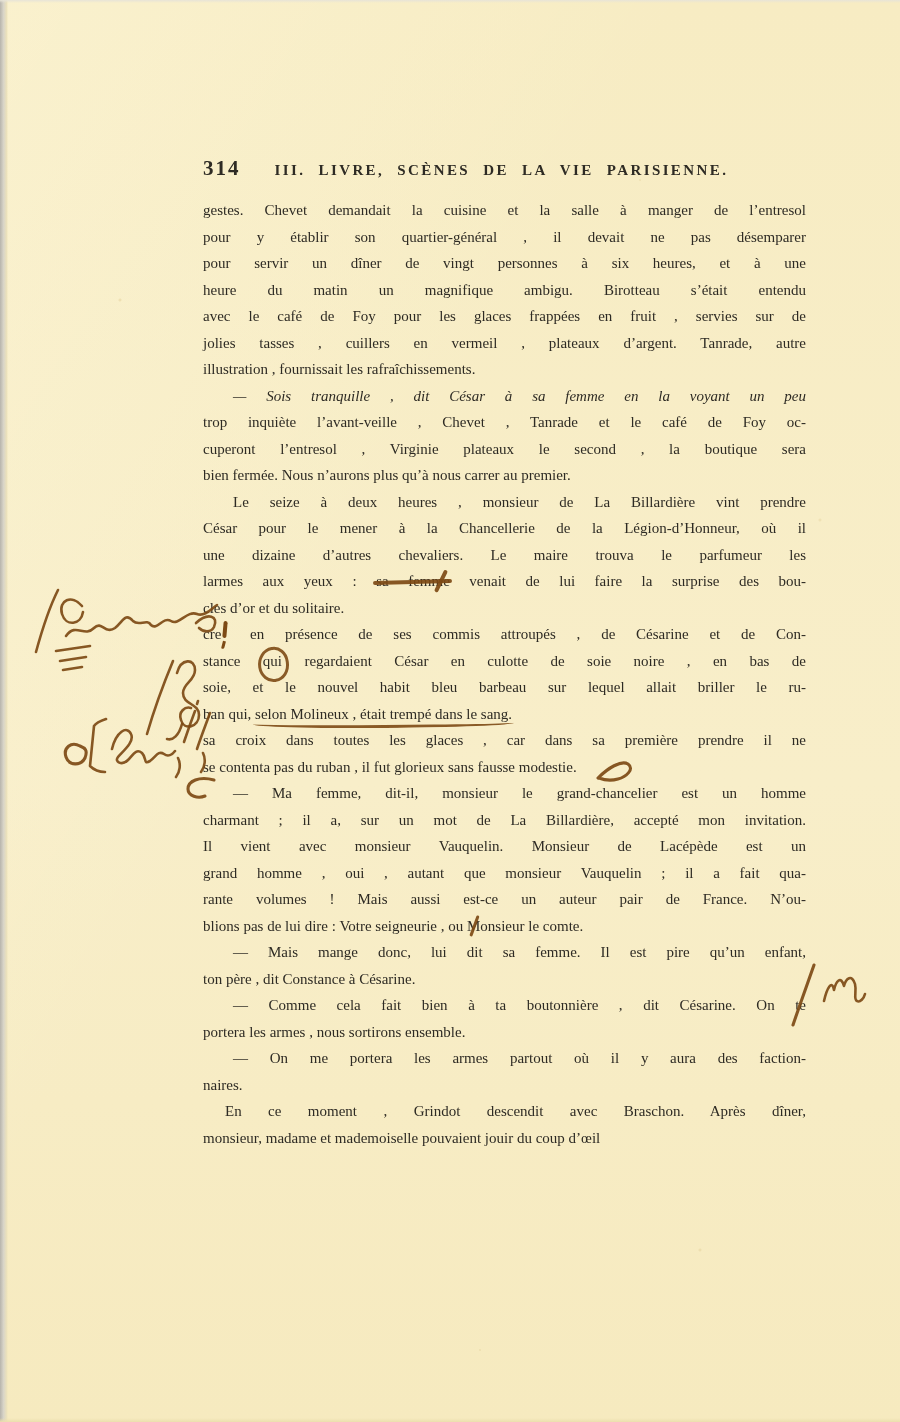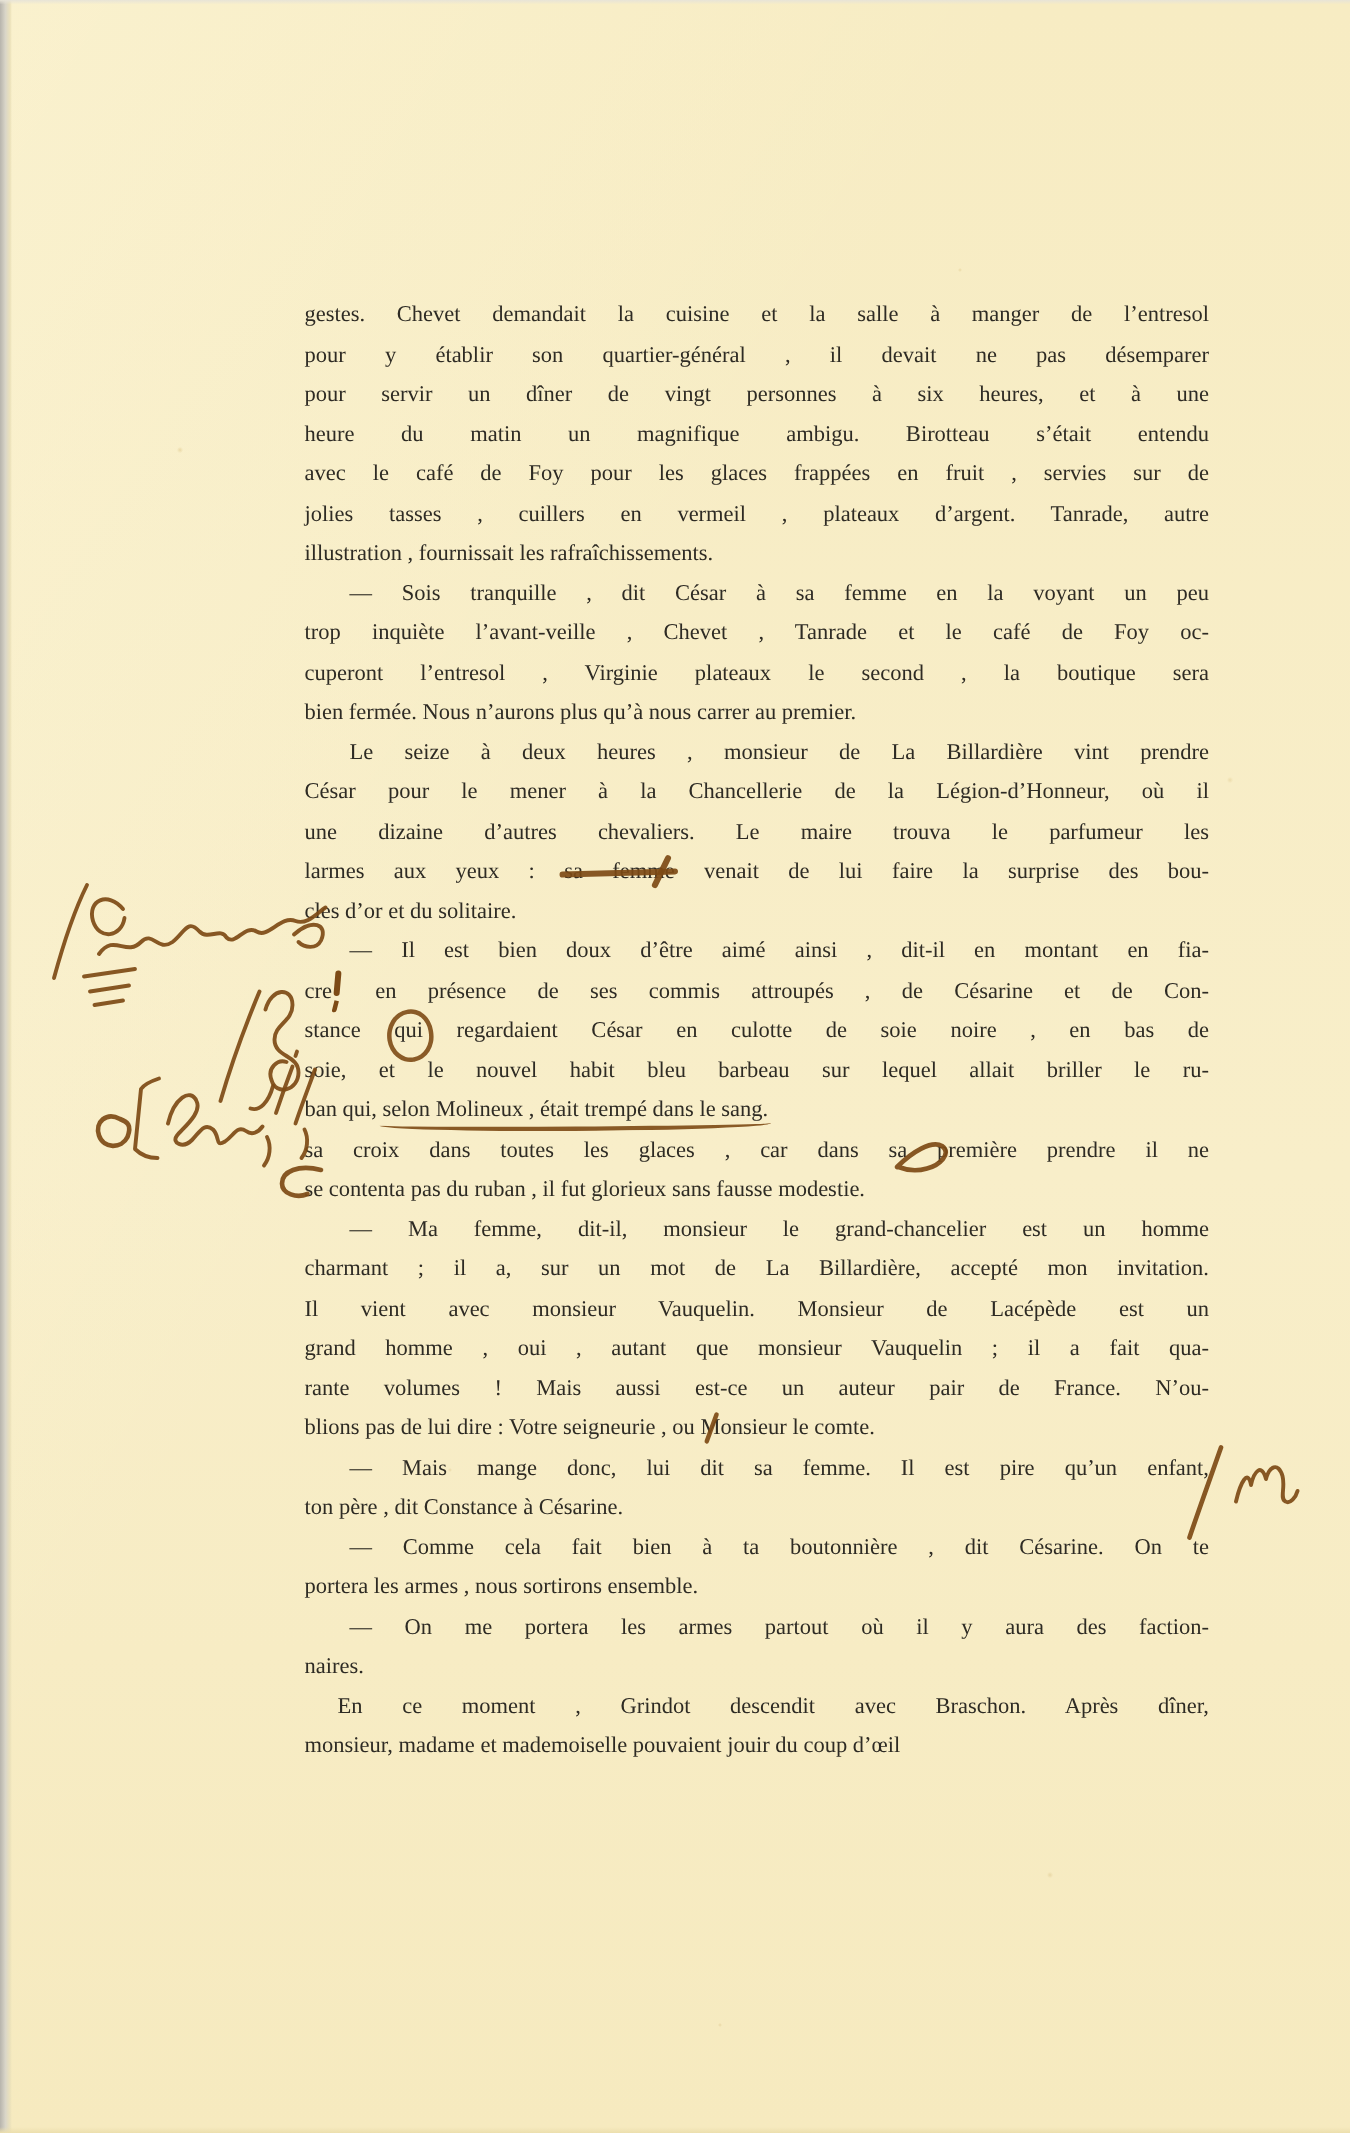--- a/index.html
+++ b/index.html
@@ -72,39 +72,42 @@
   svg.marginalia .thick{stroke-width:3.1;}
 </style>
 </head>
 <body>
 
 <div class="page">
   <div class="edge-left"></div>
   <div class="edge-top"></div>
   <div class="edge-bottom"></div>
 
+  <div class="header">
+    <span class="pagenum">314</span>
+    <span class="running-title">III. LIVRE, SCÈNES DE LA VIE PARISIENNE.</span>
+  </div>
 
   <div class="text-block">
       <div class="line">gestes. Chevet demandait la cuisine et la salle à manger de l’entresol</div>
       <div class="line">pour y établir son quartier-général , il devait ne pas désemparer</div>
       <div class="line">pour servir un dîner de vingt personnes à six heures, et à une</div>
       <div class="line">heure du matin un magnifique ambigu. Birotteau s’était entendu</div>
       <div class="line">avec le café de Foy pour les glaces frappées en fruit , servies sur de</div>
       <div class="line">jolies tasses , cuillers en vermeil , plateaux d’argent. Tanrade, autre</div>
       <div class="line pl">illustration , fournissait les rafraîchissements.</div>
-      <div class="line" style="text-indent: 30px;">— Sois tranquille , dit César à sa femme en la voyant un peu</div>
+      <div class="line" style="text-indent: 30px; font-style: italic;">— Sois tranquille , dit César à sa femme en la voyant un peu</div>
       <div class="line">trop inquiète l’avant-veille , Chevet , Tanrade et le café de Foy oc-</div>
       <div class="line">cuperont l’entresol , Virginie plateaux le second , la boutique sera</div>
       <div class="line pl">bien fermée. Nous n’aurons plus qu’à nous carrer au premier.</div>
       <div class="line" style="text-indent: 30px;">Le seize à deux heures , monsieur de La Billardière vint prendre</div>
       <div class="line">César pour le mener à la Chancellerie de la Légion-d’Honneur, où il</div>
       <div class="line">une dizaine d’autres chevaliers. Le maire trouva le parfumeur les</div>
       <div class="line">larmes aux yeux : <span class="hw-strike">sa femme</span> venait de lui faire la surprise des bou-</div>
       <div class="line pl">cles d’or et du solitaire.</div>
-      <div class="line" style="text-indent: 30px;">— Il est bien doux d’être aimé ainsi , dit-il en montant en fia-</div>
       <div class="line">cre<span class="hw-bang"></span> en présence de ses commis attroupés , de Césarine et de Con-</div>
       <div class="line">stance <span class="hw-circle">qui</span> regardaient César en culotte de soie noire , en bas de</div>
       <div class="line">soie, et le nouvel habit bleu barbeau sur lequel allait briller le ru-</div>
       <div class="line pl">ban qui, <span class="hw-underline">selon Molineux , était trempé dans le sang</span>.</div>
       <div class="line">sa croix dans toutes les glaces , car dans sa première prendre il ne</div>
       <div class="line pl">se contenta pas du ruban , il fut glorieux sans fausse modestie.</div>
       <div class="line" style="text-indent: 30px;">— Ma femme, dit-il, monsieur le grand-chancelier est un homme</div>
       <div class="line">charmant ; il a, sur un mot de La Billardière, accepté mon invitation.</div>
       <div class="line">Il vient avec monsieur Vauquelin. Monsieur de Lacépède est un</div>
       <div class="line">grand homme , oui , autant que monsieur Vauquelin ; il a fait qua-</div>

